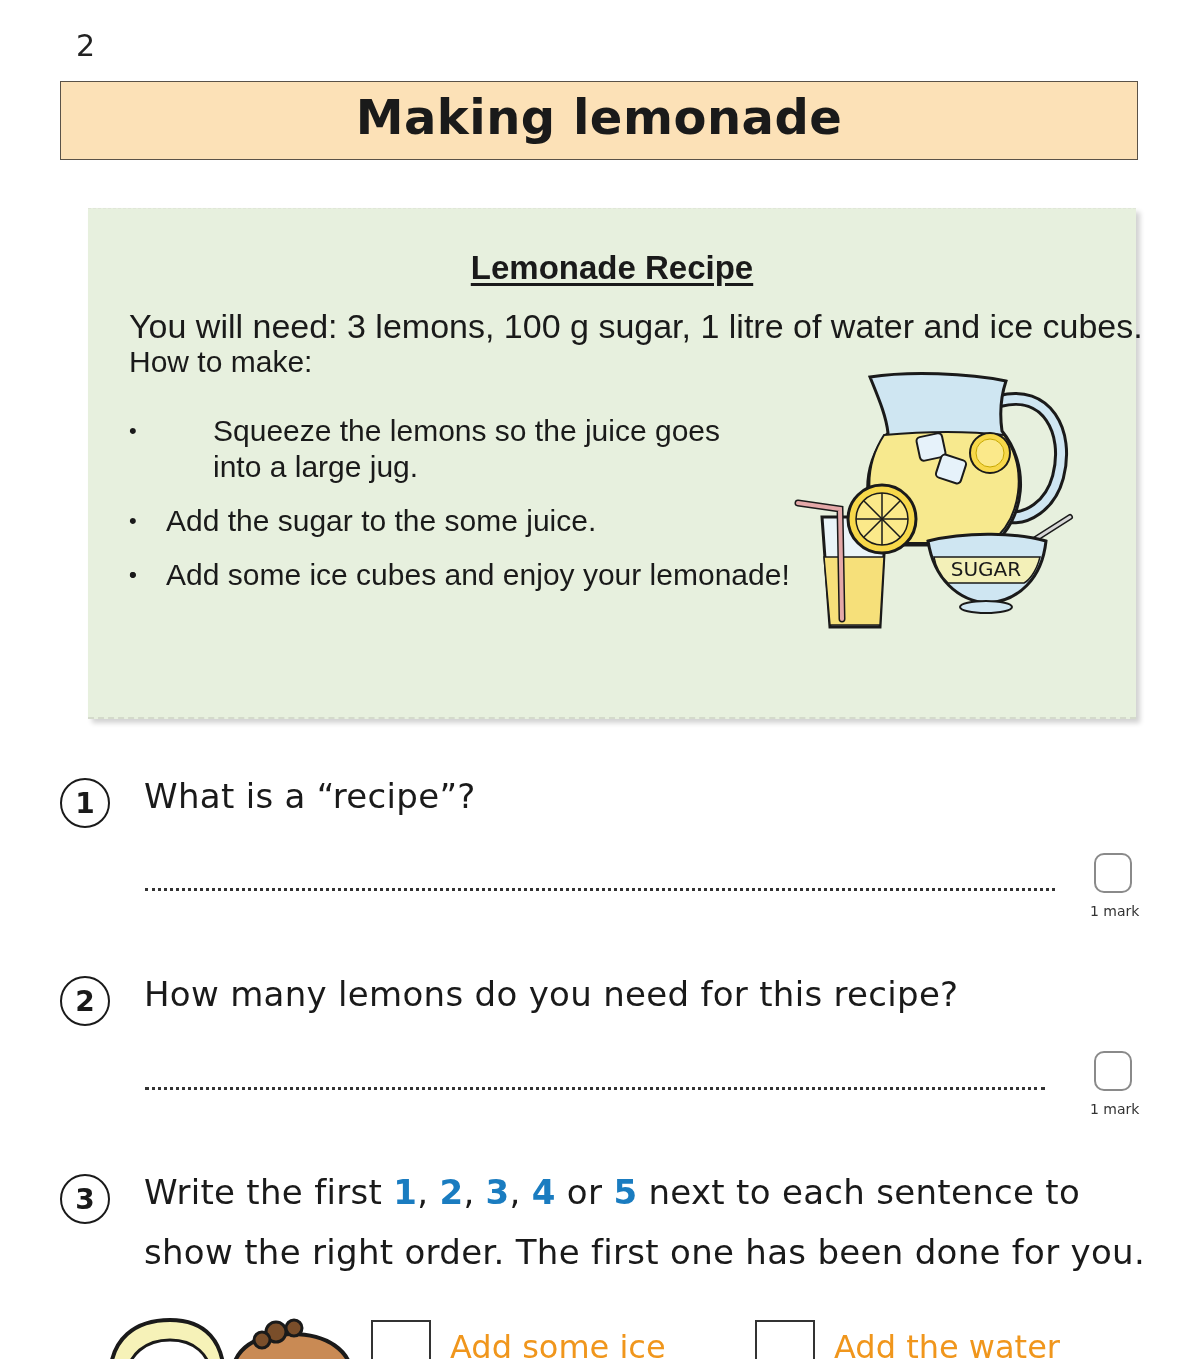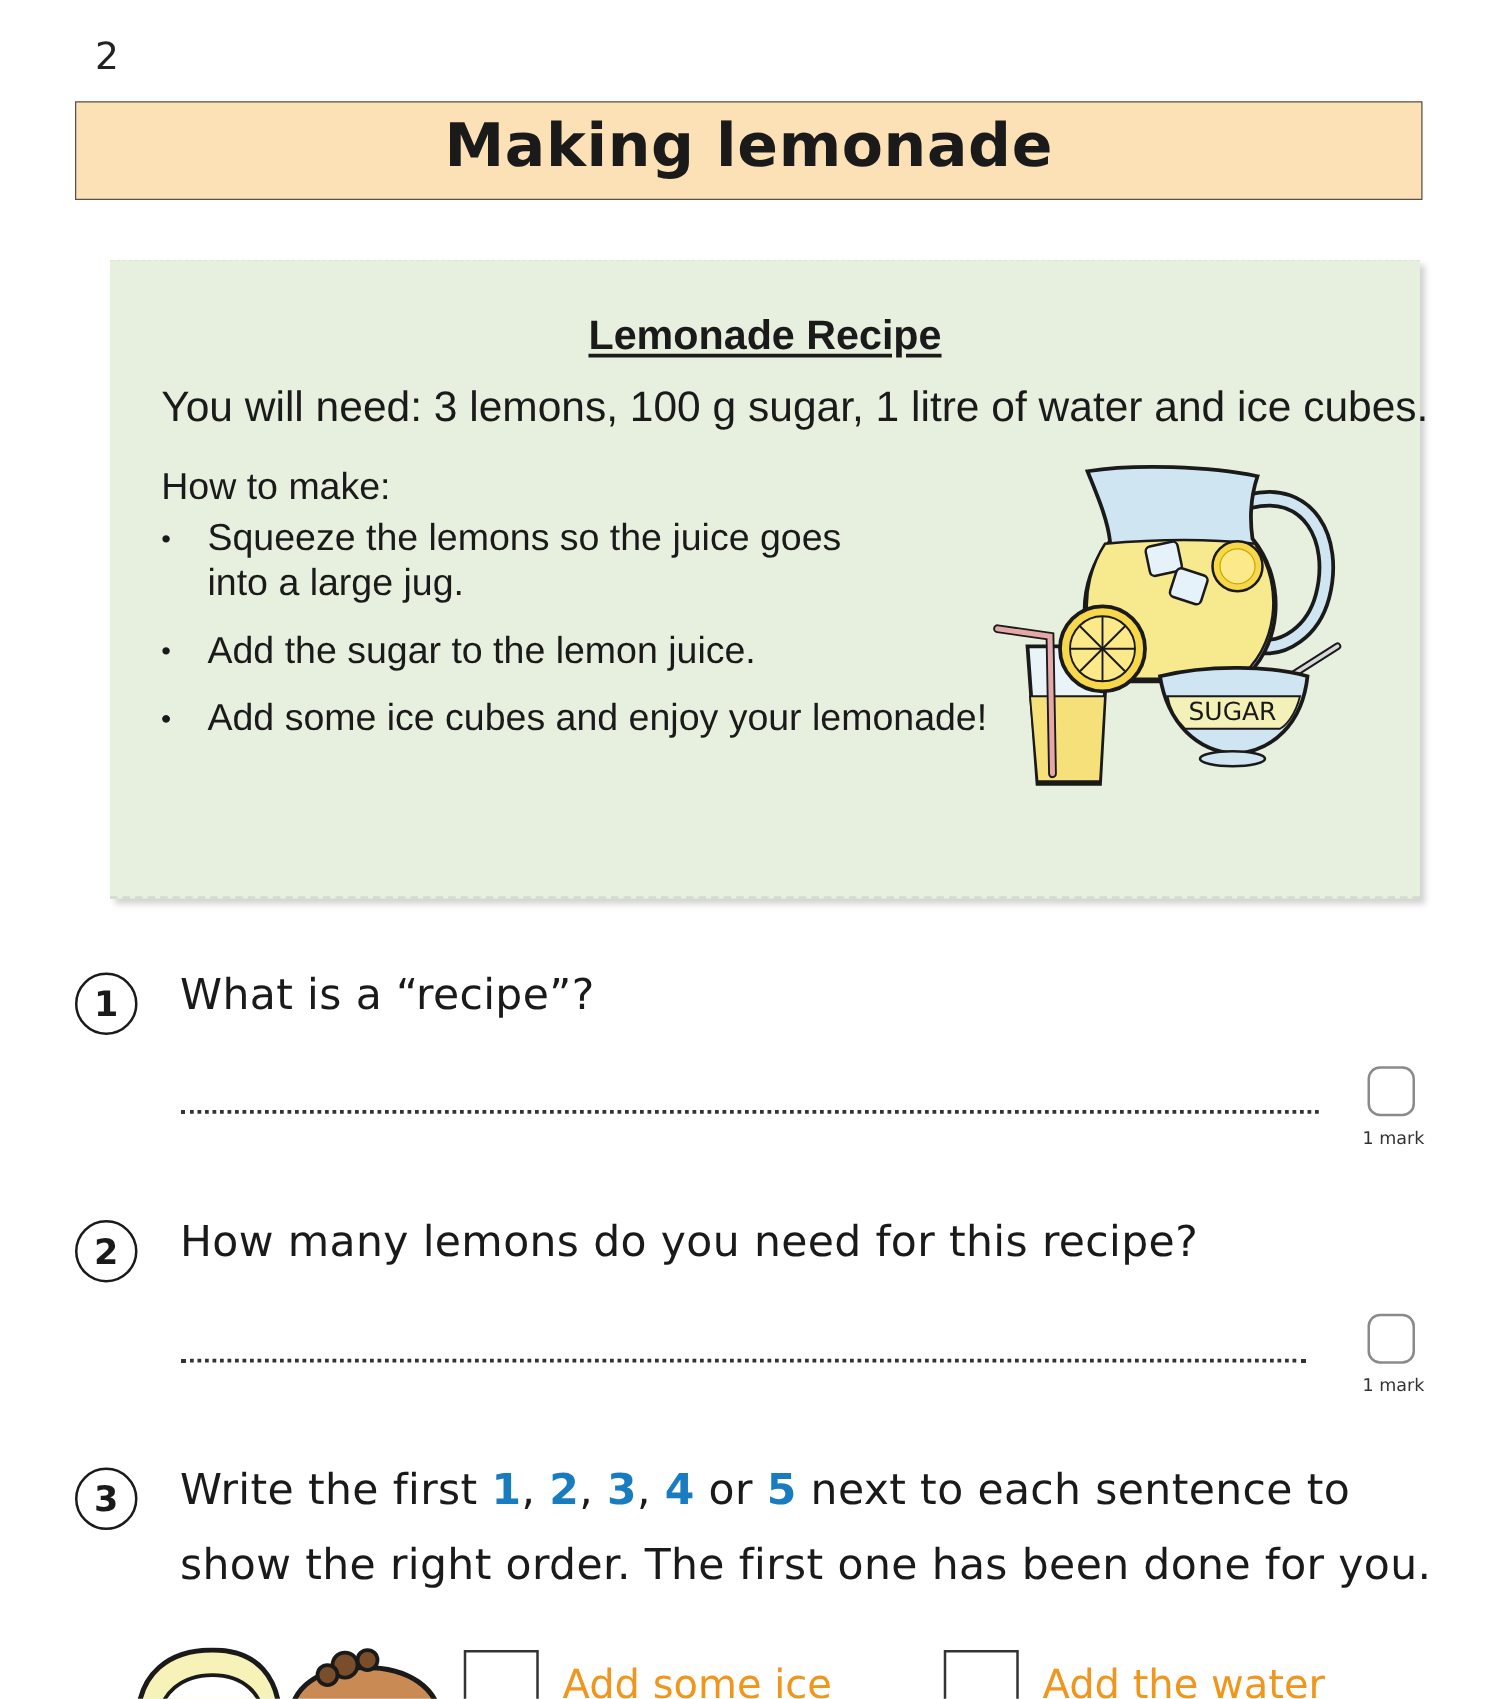--- a/index.html
+++ b/index.html
@@ -6,26 +6,26 @@
     body { width: 1200px; height: 1359px; position: relative; overflow: hidden; font-family: "DejaVu Sans", sans-serif; color: #1a1a1a; }
 
     .page-number { position: absolute; left: 76px; top: 28px; font-size: 30px; font-family: "DejaVu Sans", sans-serif; color: #222; }
 
     .title-banner { position: absolute; left: 60px; top: 81px; width: 1078px; height: 79px; background: #fce1b7; border: 1.5px solid #5a5248; box-sizing: border-box; display: flex; align-items: center; justify-content: center; }
     .title-banner h1 { margin: 10px; font-size: 48px; font-weight: bold; font-family: "DejaVu Sans", sans-serif; color: #1a1a1a; letter-spacing: 0.5px; transform: translateY(-4px); }
 
     .recipe-card { position: absolute; left: 88px; top: 208px; width: 1024px; height: 508px; background: #e7f0de; box-shadow: 4px 4px 5px rgba(0,0,0,0.18); border-top: 1px dashed #e0e6d8; border-bottom: 2px dashed #d4dacb; padding-left: 24px; }
     .recipe-title { position: absolute; left: 0; right: 0; top: 40px; text-align: center; font-family: "Liberation Sans", sans-serif; font-weight: bold; font-size: 33px; text-decoration: underline; text-underline-offset: 4px; color: #1a1a1a; }
     .needs { position: absolute; left: 41px; top: 98px; font-family: "Liberation Sans", sans-serif; font-size: 34px; color: #1a1a1a; white-space: nowrap; }
-    .how-to { position: absolute; left: 41px; top: 164px; font-family: "Liberation Sans", sans-serif; font-size: 30px; color: #1a1a1a; }
+    .how-to { position: absolute; left: 41px; top: 136px; font-family: "Liberation Sans", sans-serif; font-size: 30px; color: #1a1a1a; }
     .steps { position: absolute; left: 41px; top: 204px; margin: 0; padding: 0; list-style: none; font-family: "Liberation Sans", sans-serif; font-size: 30px; line-height: 36px; color: #1a1a1a; }
     .steps li { position: relative; padding-left: 37px; margin-bottom: 18px; }
     .steps li .bullet { position: absolute; left: 0; top: 0; font-size: 22px; }
     .steps li .step-text { display: block; }
-    .steps li.w1 .step-text { width: 560px; }
+    .steps li.w1 .step-text { width: 560px; margin-left: 47px; }
     .steps li.w3 .step-text { width: 580px; }
 
     .illustration { position: absolute; left: 690px; top: 160px; width: 300px; height: 270px; }
 
     .question { position: absolute; left: 60px; }
     .q-num { position: absolute; left: 0; top: 0; width: 50px; height: 50px; border: 2px solid #1a1a1a; border-radius: 50%; box-sizing: border-box; display: flex; align-items: center; justify-content: center; font-family: "DejaVu Sans", sans-serif; font-weight: bold; font-size: 28px; color: #1a1a1a; }
     .q-text { position: absolute; left: 84px; top: -2px; font-family: "DejaVu Sans", sans-serif; font-size: 34px; color: #1a1a1a; white-space: nowrap; letter-spacing: 0.3px; }
     .q-text-2 { position: absolute; left: 84px; top: 58px; font-family: "DejaVu Sans", sans-serif; font-size: 34px; color: #1a1a1a; white-space: nowrap; letter-spacing: 0.3px; }
     .q-text .hl { color: #1a7cc0; font-weight: bold; }
 
@@ -52,21 +52,21 @@
   <div class="recipe-title">Lemonade Recipe</div>
   <div class="needs">You will need: 3 lemons, 100 g sugar, 1 litre of water and ice cubes.</div>
   <div class="how-to">How to make:</div>
   <ul class="steps">
     <li class="w1">
       <span class="bullet">•</span>
       <span class="step-text">Squeeze the lemons so the juice goes into a large jug.</span>
     </li>
     <li>
       <span class="bullet">•</span>
-      <span class="step-text">Add the sugar to the lemon juice.</span>
+      <span class="step-text">Add the sugar to the some juice.</span>
     </li>
     <li class="w3">
       <span class="bullet">•</span>
     </li>
     <li>
       <span class="bullet">•</span>
       <span class="step-text">Add some ice cubes and enjoy your lemonade!</span>
     </li>
   </ul>
 

